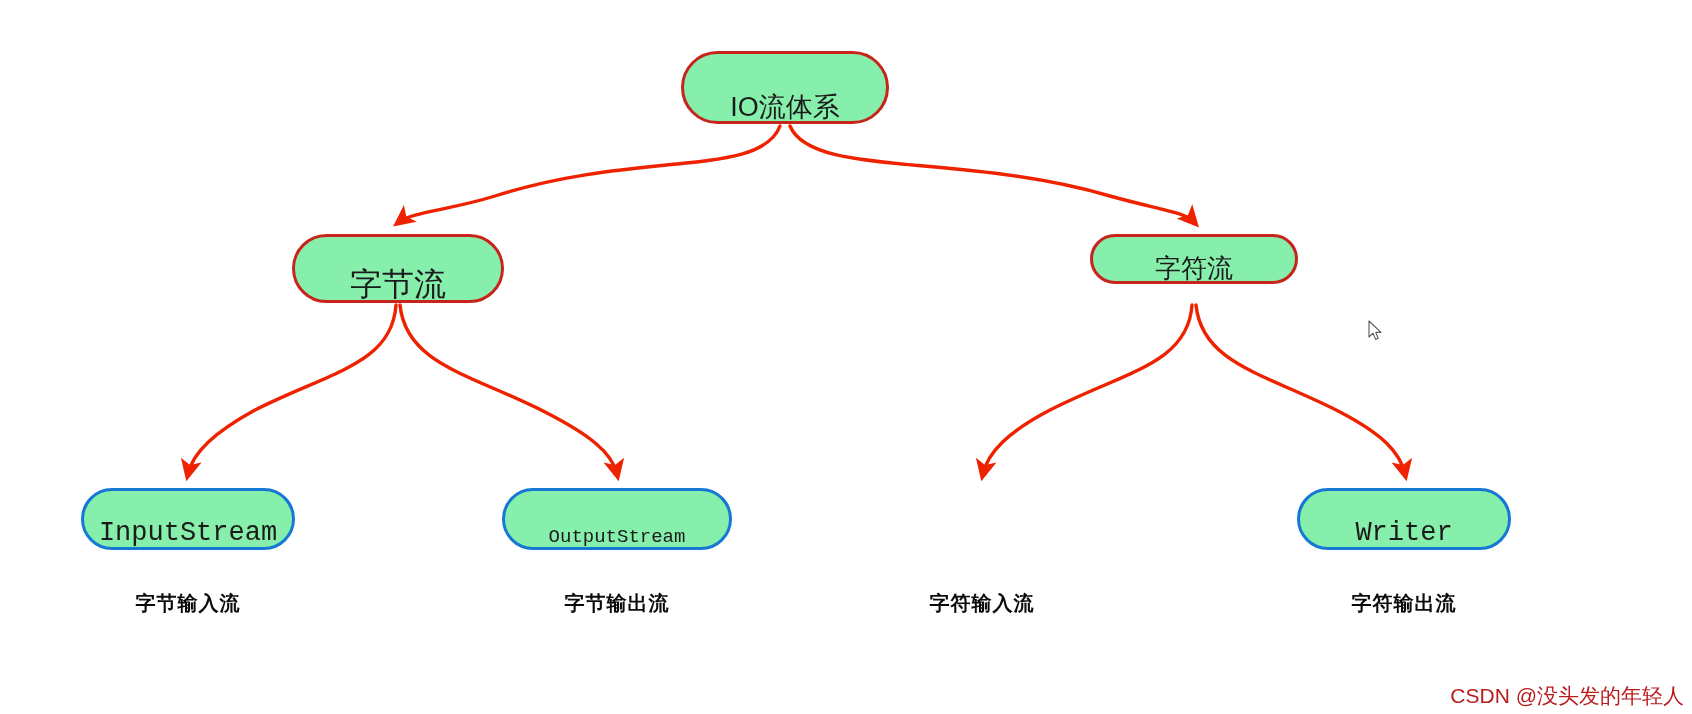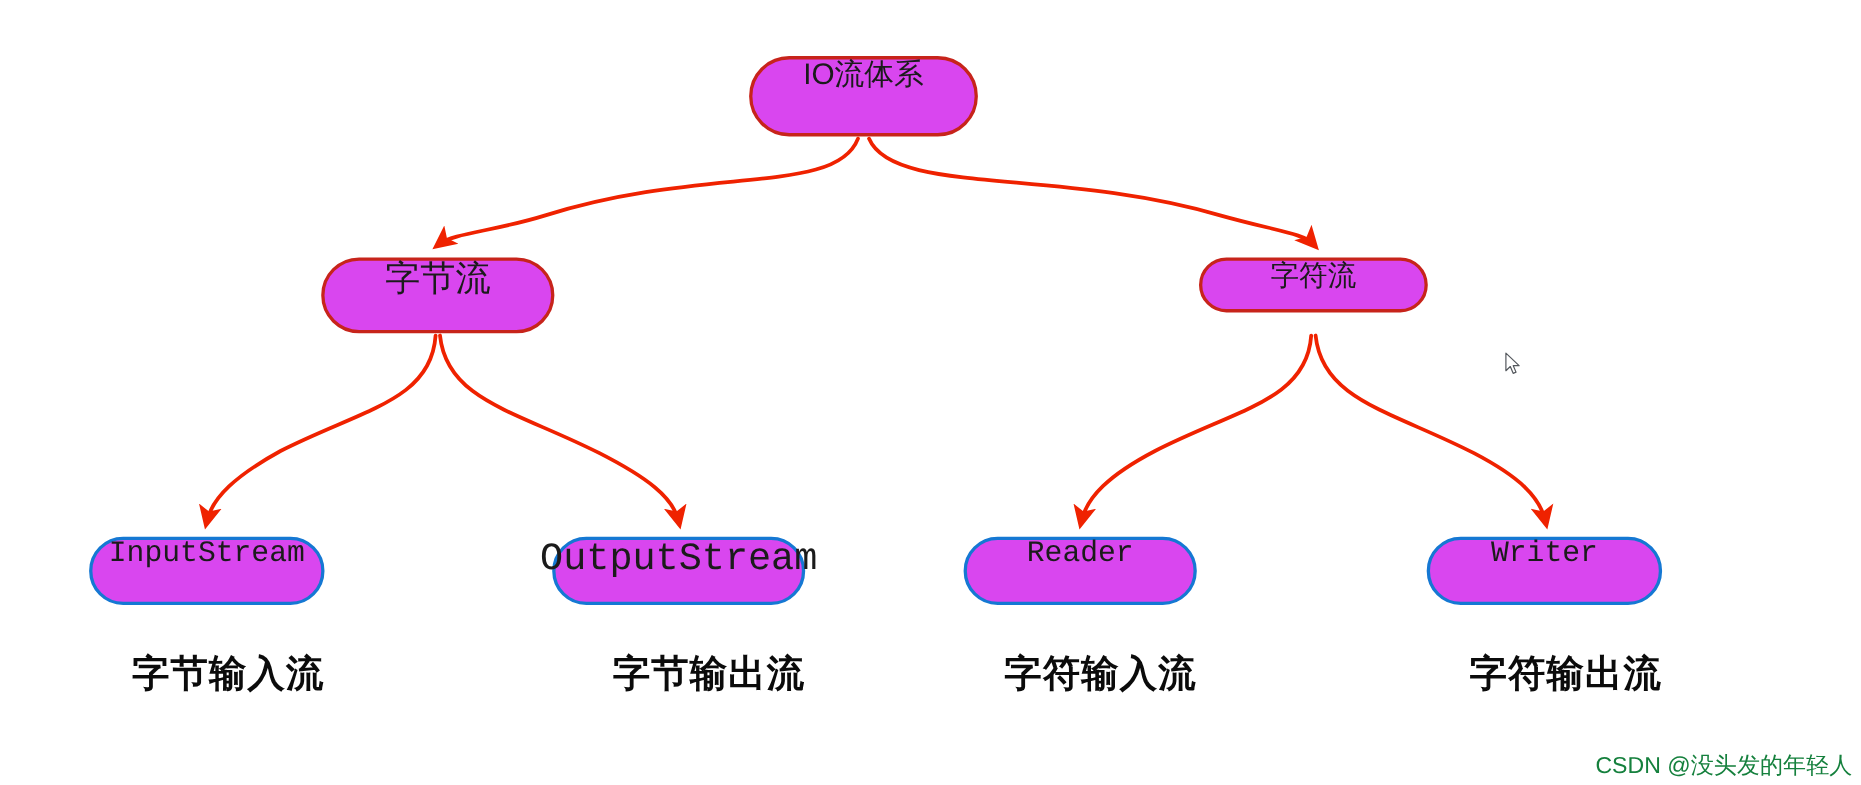--- a/index.html
+++ b/index.html
@@ -21,24 +21,24 @@
     position: absolute;
     left: 0;
     top: 0;
     width: 1692px;
     height: 714px;
     pointer-events: none;
   }
   .node {
     position: absolute;
     display: flex;
-    align-items: flex-start;
+    align-items: flex-end;
     justify-content: center;
     box-sizing: border-box;
-    background: #d946ef;
+    background: #86efac;
     border-radius: 999px;
     text-align: center;
     white-space: nowrap;
     z-index: 3;
   }
   .node-red {
     border: 3px solid #c7241b;
     color: #1b1b1b;
   }
   .node-blue {
@@ -80,59 +80,59 @@
     top: 488px;
     width: 214px;
     height: 62px;
     font-size: 27px;
   }
   #node-outputstream {
     left: 502px;
     top: 488px;
     width: 230px;
     height: 62px;
-    font-size: 35px;
+    font-size: 19px;
   }
   #node-reader {
     left: 876px;
     top: 488px;
     width: 212px;
     height: 62px;
     font-size: 27px;
   }
   #node-writer {
     left: 1297px;
     top: 488px;
     width: 214px;
     height: 62px;
     font-size: 27px;
   }
 
   .caption {
     position: absolute;
     top: 590px;
-    font-size: 34px;
+    font-size: 20px;
     font-weight: 700;
     color: #0b0b0b;
-    text-align: right;
+    text-align: center;
     letter-spacing: 1px;
     z-index: 3;
     white-space: nowrap;
   }
   #caption-inputstream { left: 81px;  width: 214px; }
   #caption-outputstream { left: 502px; width: 230px; }
   #caption-reader      { left: 876px; width: 212px; }
   #caption-writer      { left: 1297px; width: 214px; }
 
   #watermark {
     position: absolute;
     right: 8px;
     bottom: 4px;
     font-size: 21px;
-    color: #15803d;
+    color: #b91c1c;
     z-index: 4;
     white-space: nowrap;
   }
 
   #mouse-cursor {
     position: absolute;
     left: 1368px;
     top: 320px;
     width: 16px;
     height: 22px;
@@ -174,23 +174,20 @@
   <div class="node node-red" id="node-char-stream">
     <span class="node-label">字符流</span>
   </div>
 
   <div class="node node-blue" id="node-inputstream">
     <span class="node-label">InputStream</span>
   </div>
   <div class="node node-blue" id="node-outputstream">
     <span class="node-label">OutputStream</span>
   </div>
-  <div class="node node-blue" id="node-reader">
-    <span class="node-label">Reader</span>
-  </div>
   <div class="node node-blue" id="node-writer">
     <span class="node-label">Writer</span>
   </div>
 
   <div class="caption" id="caption-inputstream">字节输入流</div>
   <div class="caption" id="caption-outputstream">字节输出流</div>
   <div class="caption" id="caption-reader">字符输入流</div>
   <div class="caption" id="caption-writer">字符输出流</div>
 
   <div id="watermark">CSDN @没头发的年轻人</div>

